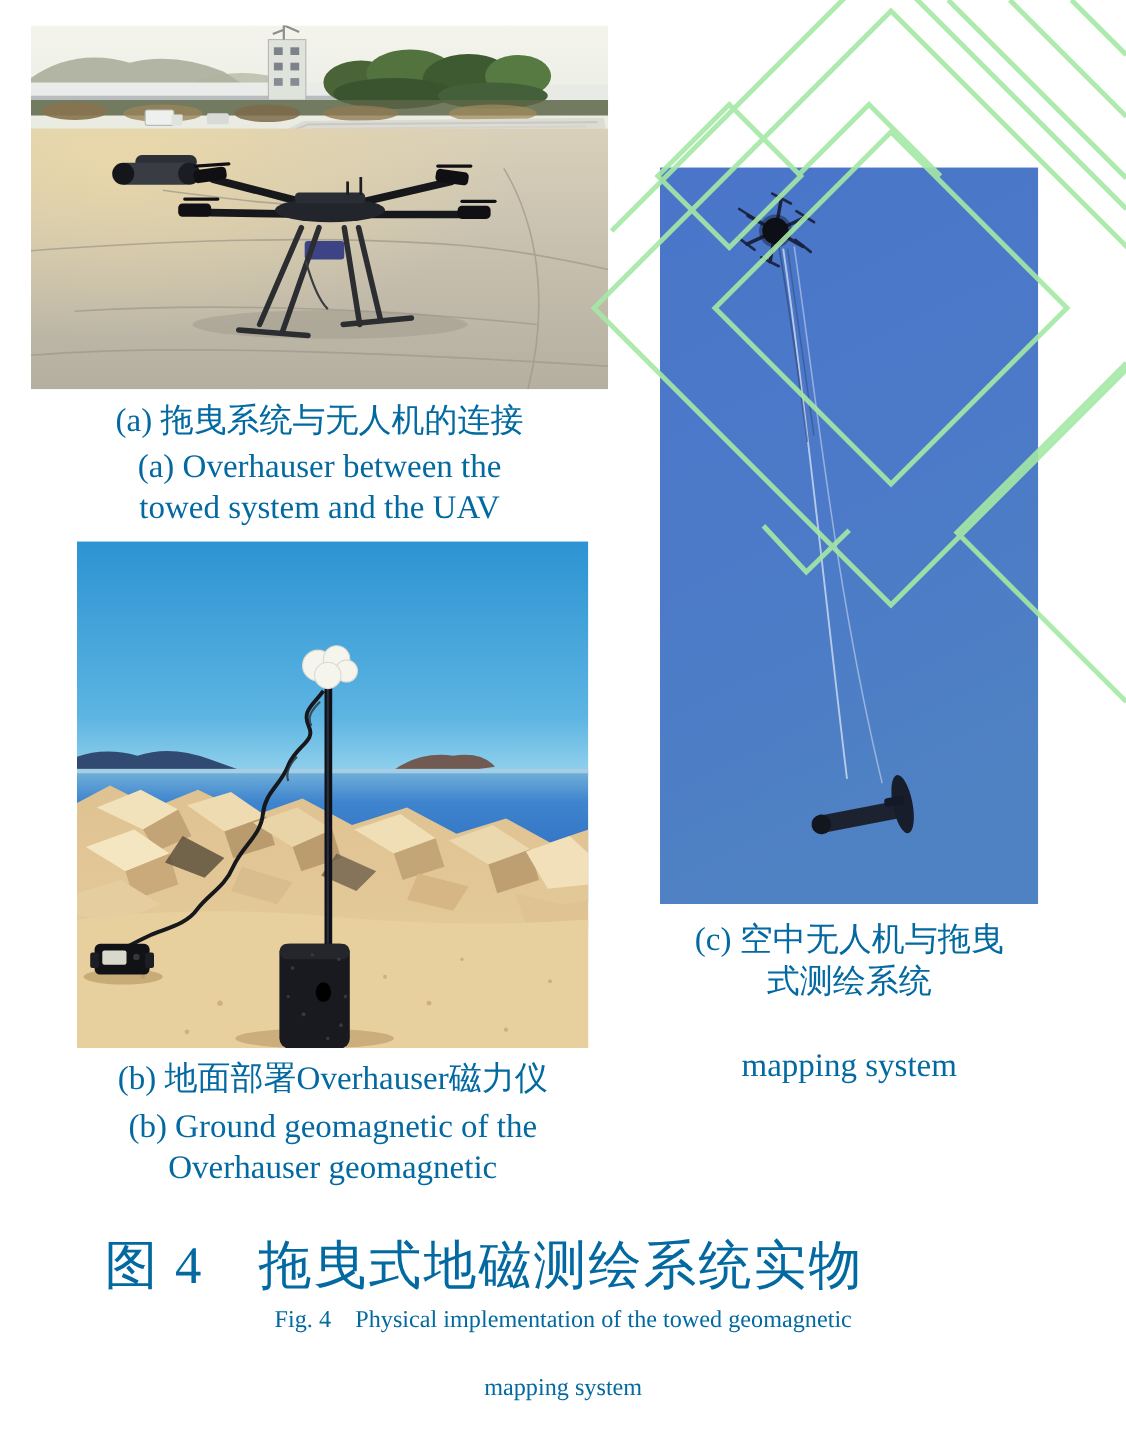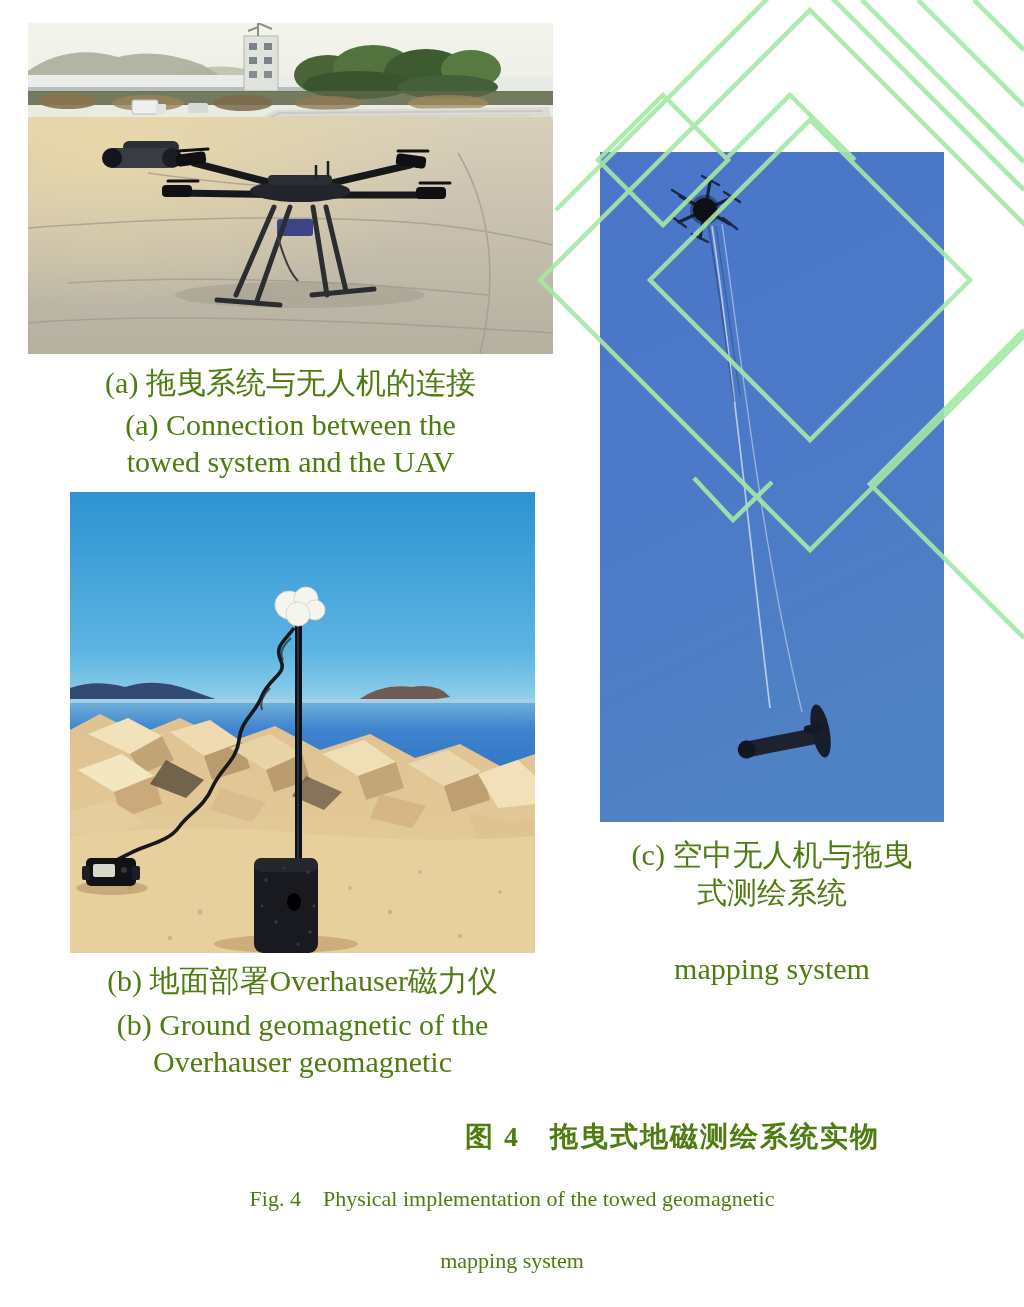--- a/index.html
+++ b/index.html
@@ -1,18 +1,18 @@
 <!DOCTYPE html>
 <html><head>
 <meta charset="utf-8">
 <style>
   html,body{margin:0;padding:0;background:#ffffff;}
   .page{
     position:relative;width:1024px;height:1307px;background:#ffffff;overflow:hidden;
-    font-family:"Liberation Serif","DejaVu Serif",serif;color:#4d7c0f;
+    font-family:"Liberation Serif","DejaVu Serif",serif;color:#0369a1;
   }
   .photo{position:absolute;overflow:hidden;z-index:1;}
   .photo svg{display:block;}
   #photo-a{left:28px;top:23px;width:525px;height:331px;}
   #photo-b{left:70px;top:492px;width:465px;height:461px;}
   #photo-c{left:600px;top:152px;width:344px;height:670px;}
   .wm{position:absolute;left:0;top:0;width:1024px;height:1307px;z-index:3;pointer-events:none;}
   .cap{position:absolute;z-index:5;text-align:center;white-space:pre;font-size:30px;line-height:1.15;}
   .cap-a{left:28px;width:525px;}
   .cap-b{left:40px;width:525px;}
@@ -20,22 +20,22 @@
   #cap-a-zh{top:366px;}
   #cap-a-en1{top:408px;}
   #cap-a-en2{top:445px;}
   #cap-b-zh{top:964px;}
   #cap-b-en1{top:1008px;}
   #cap-b-en2{top:1045px;}
   #cap-c-zh1{top:838px;}
   #cap-c-zh2{top:876px;}
   #cap-c-en1{top:914px;}
   #cap-c-en2{top:952px;}
-  .figcap-zh{position:absolute;z-index:5;left:0;width:880px;top:1118px;text-align:right;
-    font-size:28px;letter-spacing:2px;white-space:pre;font-weight:bold;}
+  .figcap-zh{position:absolute;z-index:5;left:0;width:880px;top:1118px;text-align:center;
+    font-size:48px;letter-spacing:2px;white-space:pre;}
   .figcap-en{position:absolute;z-index:5;left:0;width:1024px;text-align:center;
     font-size:22px;white-space:pre;}
   #figcap-en1{top:1184px;}
   #figcap-en2{top:1248px;}
 </style>
 </head>
 <body>
 
 <div class="page">
 
@@ -324,21 +324,21 @@
       <path d="M810,120 L970,280 L810,440 L650,280 Z"></path>
       <path d="M862,0 L1024,162"></path>
       <path d="M918,0 L1024,106"></path>
       <path d="M974,0 L1024,50"></path>
       <path d="M1024,330 L870,484 L1024,638"></path>
       <path d="M694,478 L733,520 L772,482"></path>
     </g>
   </svg>
 
   <div class="cap cap-a" id="cap-a-zh">(a) 拖曳系统与无人机的连接</div>
-  <div class="cap cap-a" id="cap-a-en1">(a) Connection between the</div>
+  <div class="cap cap-a" id="cap-a-en1">(a) Overhauser between the</div>
   <div class="cap cap-b" id="cap-b-zh">(b) 地面部署Overhauser磁力仪</div>
 
   <div class="cap cap-a" id="cap-a-en2">towed system and the UAV</div>
   <div class="cap cap-b" id="cap-b-en1">(b) Ground geomagnetic of the</div>
   <div class="cap cap-b" id="cap-b-en2">Overhauser geomagnetic</div>
 
   <div class="cap cap-c" id="cap-c-zh2">式测绘系统</div>
   <div class="cap cap-c" id="cap-c-zh1">(c) 空中无人机与拖曳</div>
   <div class="cap cap-c" id="cap-c-en2">mapping system</div>
 

